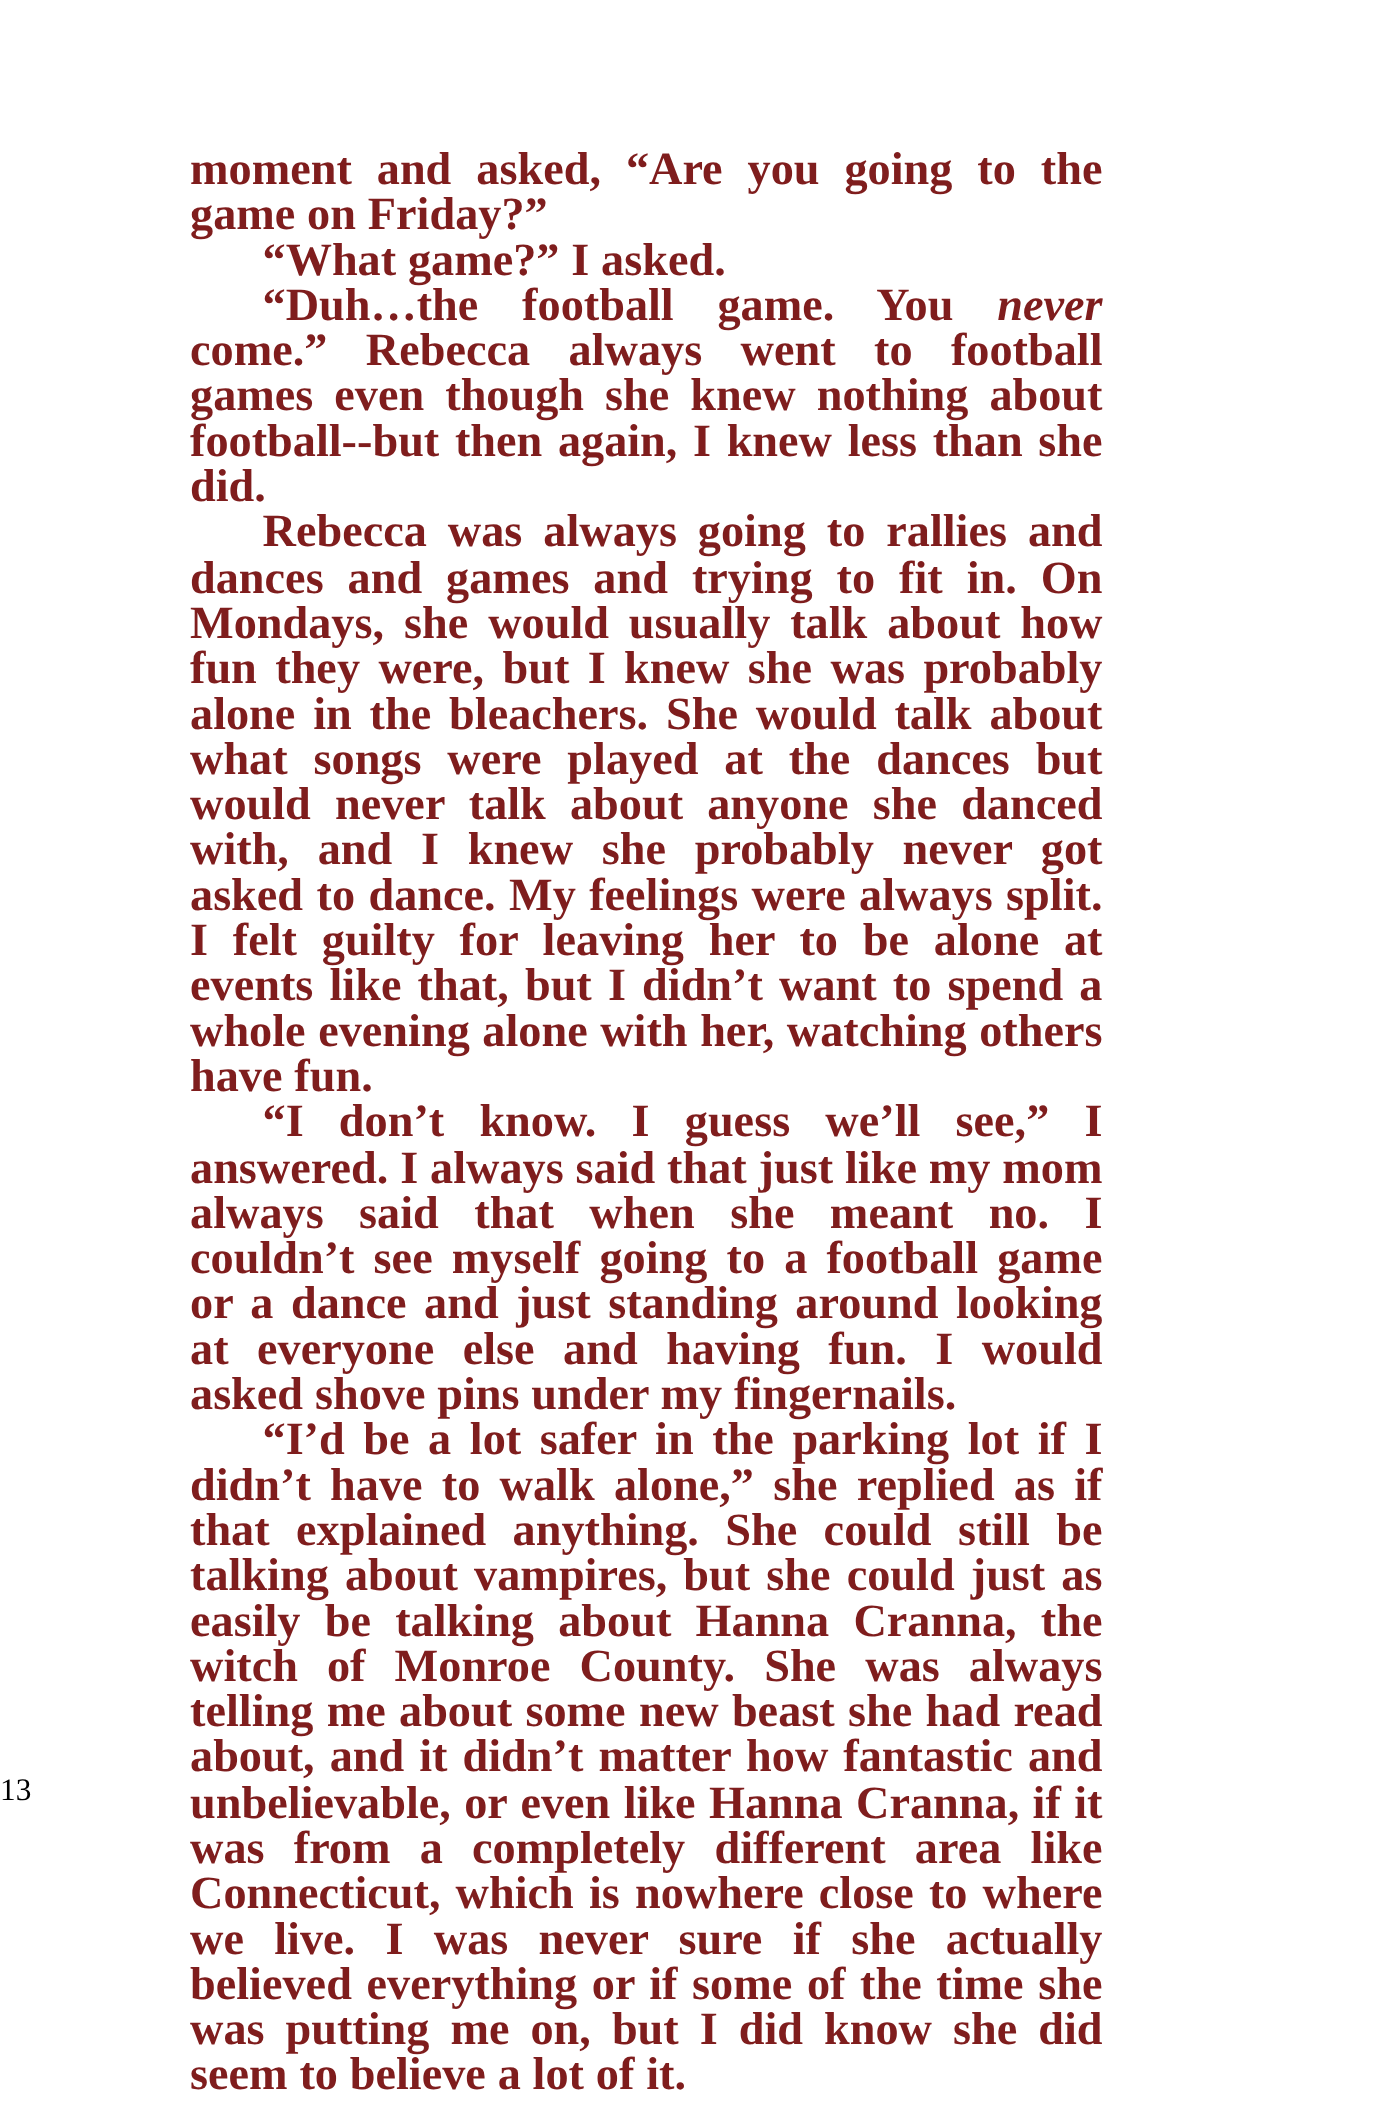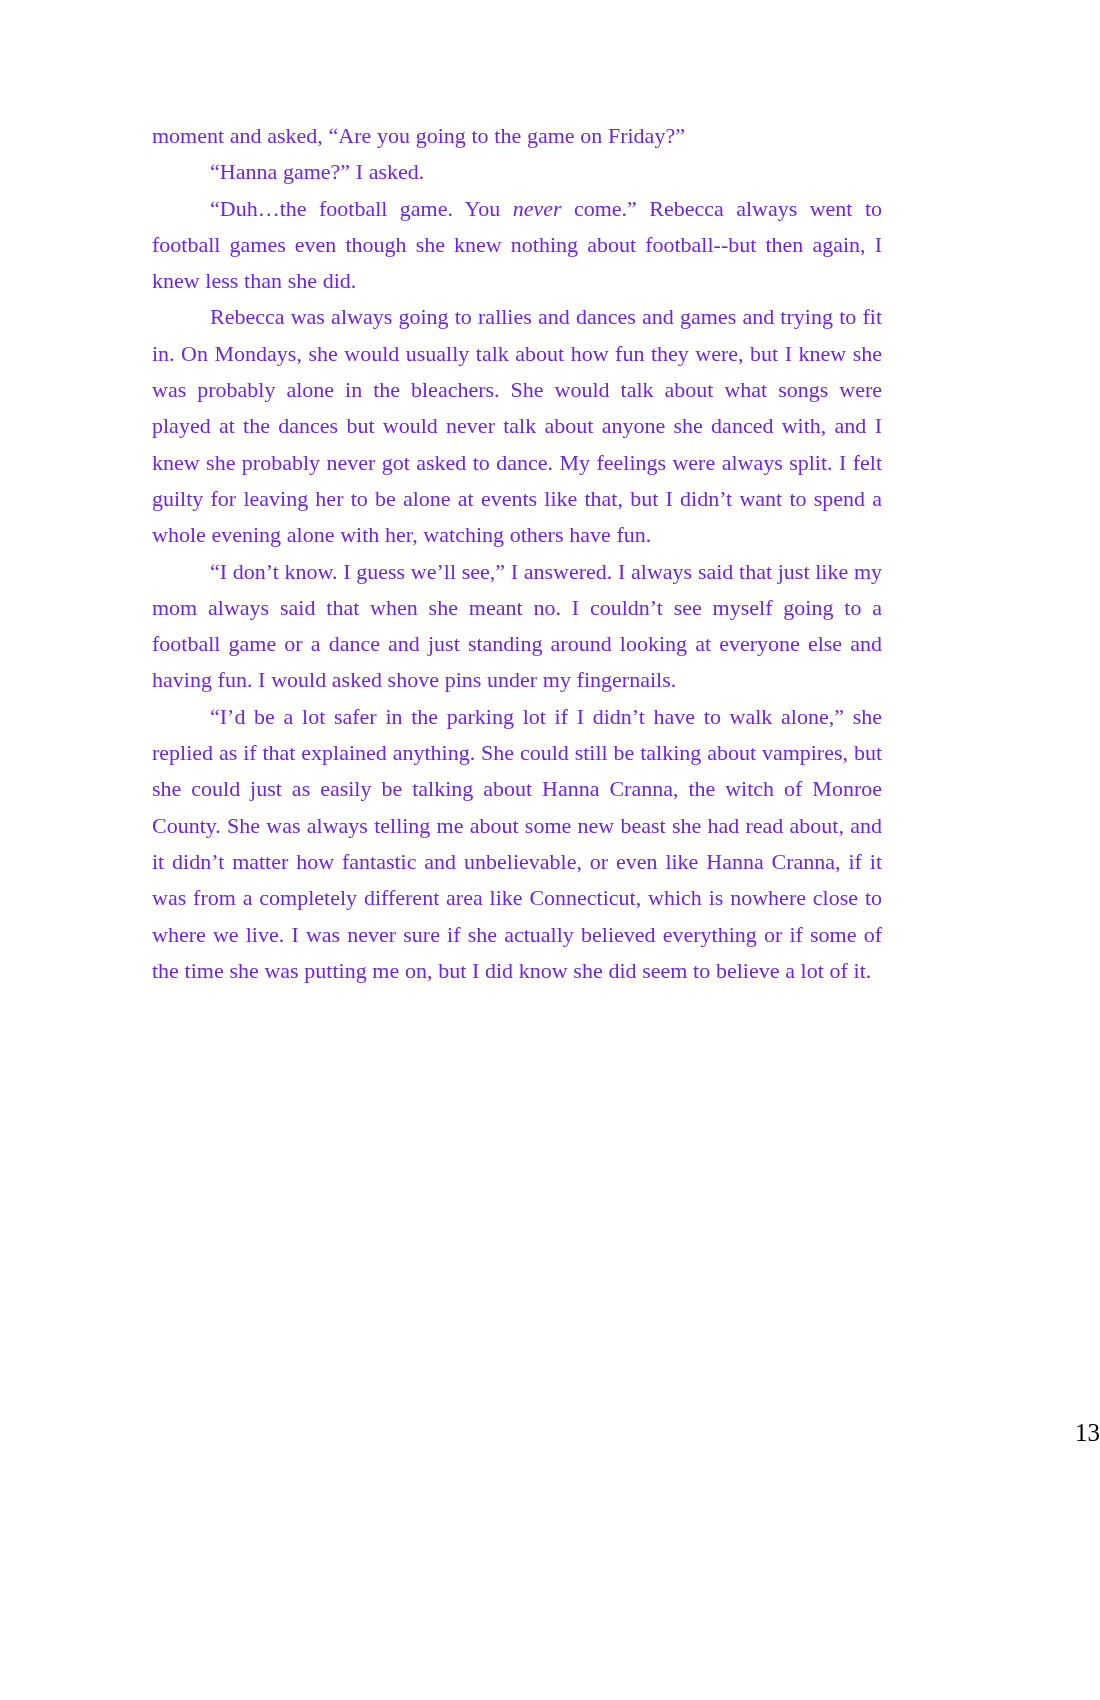--- a/index.html
+++ b/index.html
@@ -18,61 +18,62 @@
   }
   .text-column {
     position: absolute;
     left: 152px;
     top: 118px;
     width: 730px;
   }
   .para {
     margin: 0;
     font-family: "Liberation Serif", "DejaVu Serif", serif;
-    font-size: 22px;
+    font-size: 37px;
     line-height: 36.3px;
-    color: #6d28d9;
+    color: #7f1d1d;
     text-align: justify;
     text-justify: inter-word;
     -webkit-hyphens: none;
     hyphens: none;
     word-spacing: 0.2px;
+    font-weight: bold;
   }
   
   .para.continued {
     text-indent: 0;
   }
   .para.indented {
     text-indent: 58px;
   }
   .para em {
     font-style: italic;
   }
   .page-number {
     position: absolute;
     left: 0;
     right: 0;
     top: 1418px;
-    text-align: right;
+    text-align: left;
     font-family: "Liberation Serif", "DejaVu Serif", serif;
     font-size: 25px;
     line-height: 30px;
     color: #000000;
   }
 </style>
 </head>
 <body>
 
 <div class="page">
 
   <div class="text-column">
 
     <p class="para continued">moment and asked, “Are you going to the game on Friday?”</p>
 
-    <p class="para indented">“Hanna game?” I asked.</p>
+    <p class="para indented">“What game?” I asked.</p>
 
     <p class="para indented"><span>“Duh…the football game. You </span><em>never</em><span> come.” Rebecca always went to football games even though she knew nothing about football--but then again, I knew less than she did.</span></p>
 
     <p class="para indented">Rebecca was always going to rallies and dances and games and trying to fit in. On Mondays, she would usually talk about how fun they were, but I knew she was probably alone in the bleachers. She would talk about what songs were played at the dances but would never talk about anyone she danced with, and I knew she probably never got asked to dance. My feelings were always split. I felt guilty for leaving her to be alone at events like that, but I didn’t want to spend a whole evening alone with her, watching others have fun.</p>
 
     <p class="para indented">“I don’t know. I guess we’ll see,” I answered. I always said that just like my mom always said that when she meant no. I couldn’t see myself going to a football game or a dance and just standing around looking at everyone else and having fun. I would asked shove pins under my fingernails.</p>
 
     <p class="para indented">“I’d be a lot safer in the parking lot if I didn’t have to walk alone,” she replied as if that explained anything. She could still be talking about vampires, but she could just as easily be talking about Hanna Cranna, the witch of Monroe County. She was always telling me about some new beast she had read about, and it didn’t matter how fantastic and unbelievable, or even like Hanna Cranna, if it was from a completely different area like Connecticut, which is nowhere close to where we live. I was never sure if she actually believed everything or if some of the time she was putting me on, but I did know she did seem to believe a lot of it.</p>
 
   </div>

